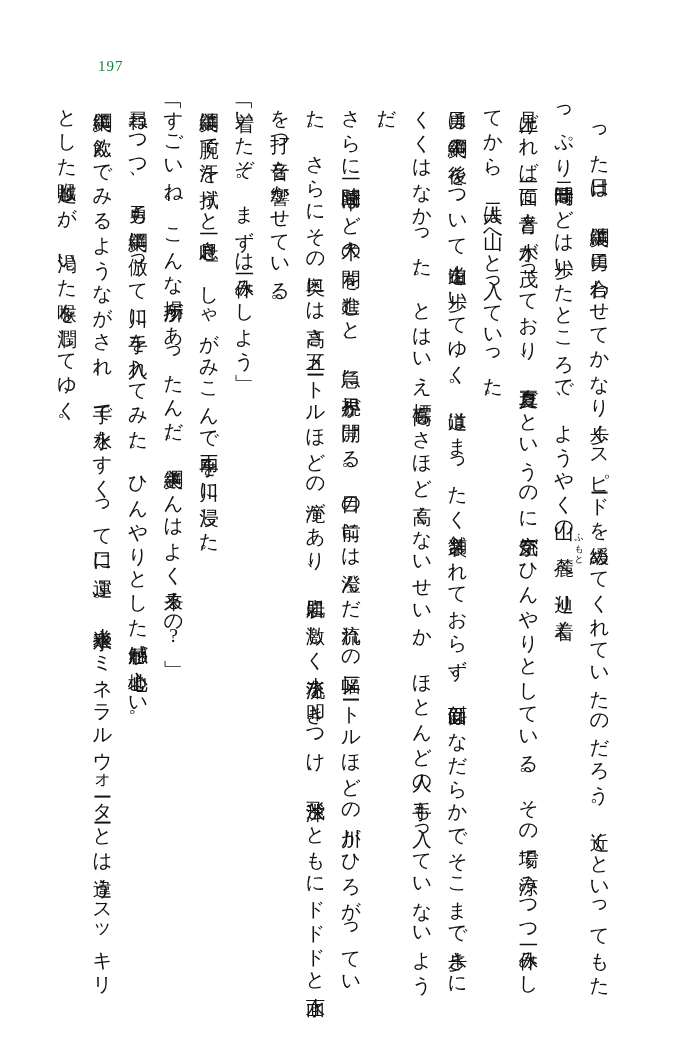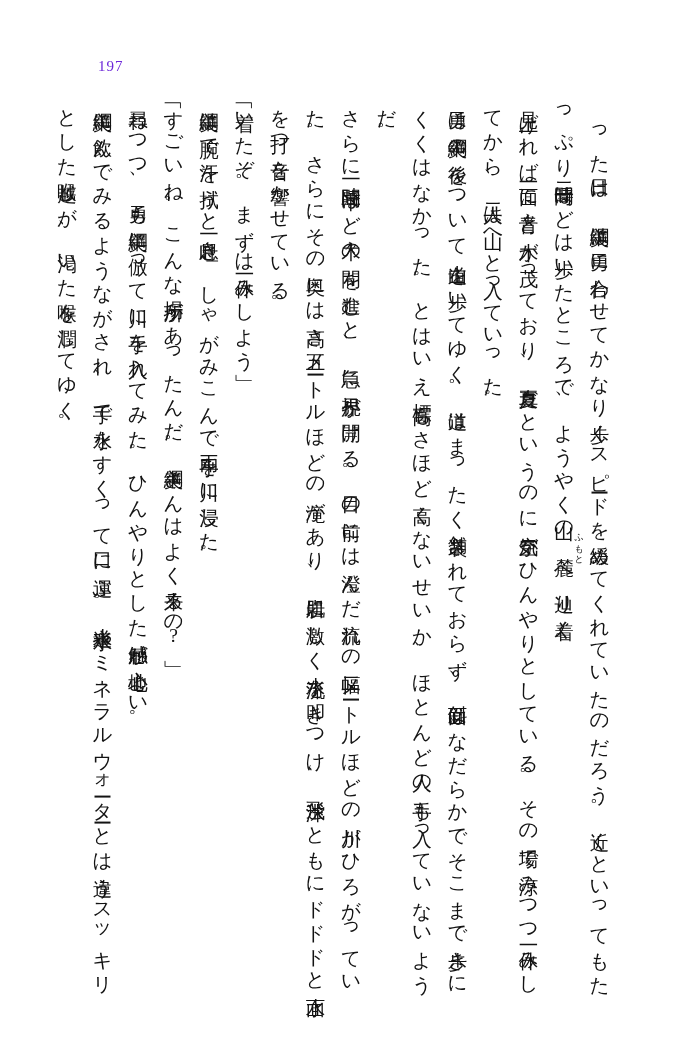--- a/index.html
+++ b/index.html
@@ -20,21 +20,21 @@
     inset: 0;
     width: 695px;
     height: 1050px;
   }
   .page-number {
     position: absolute;
     top: 58px;
     left: 98px;
     font-size: 15px;
     letter-spacing: 1px;
-    color: #6d28d9;
+    color: #15803d;
     font-family: "Liberation Serif", "DejaVu Serif", serif;
   }
   .body-text {
     position: absolute;
     top: 96px;
     right: 78px;
     left: 78px;
     height: 890px;
     writing-mode: vertical-rl;
     text-orientation: upright;

